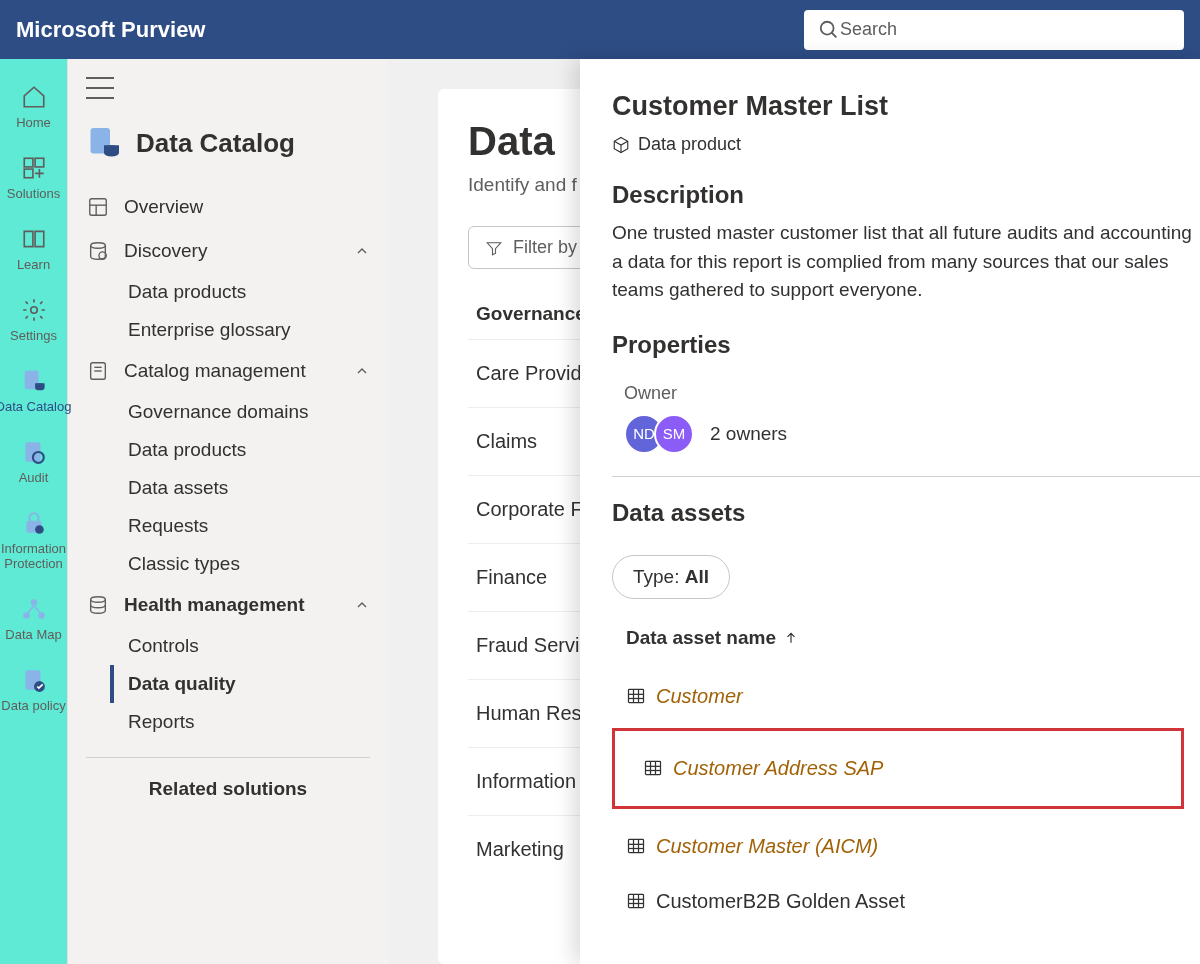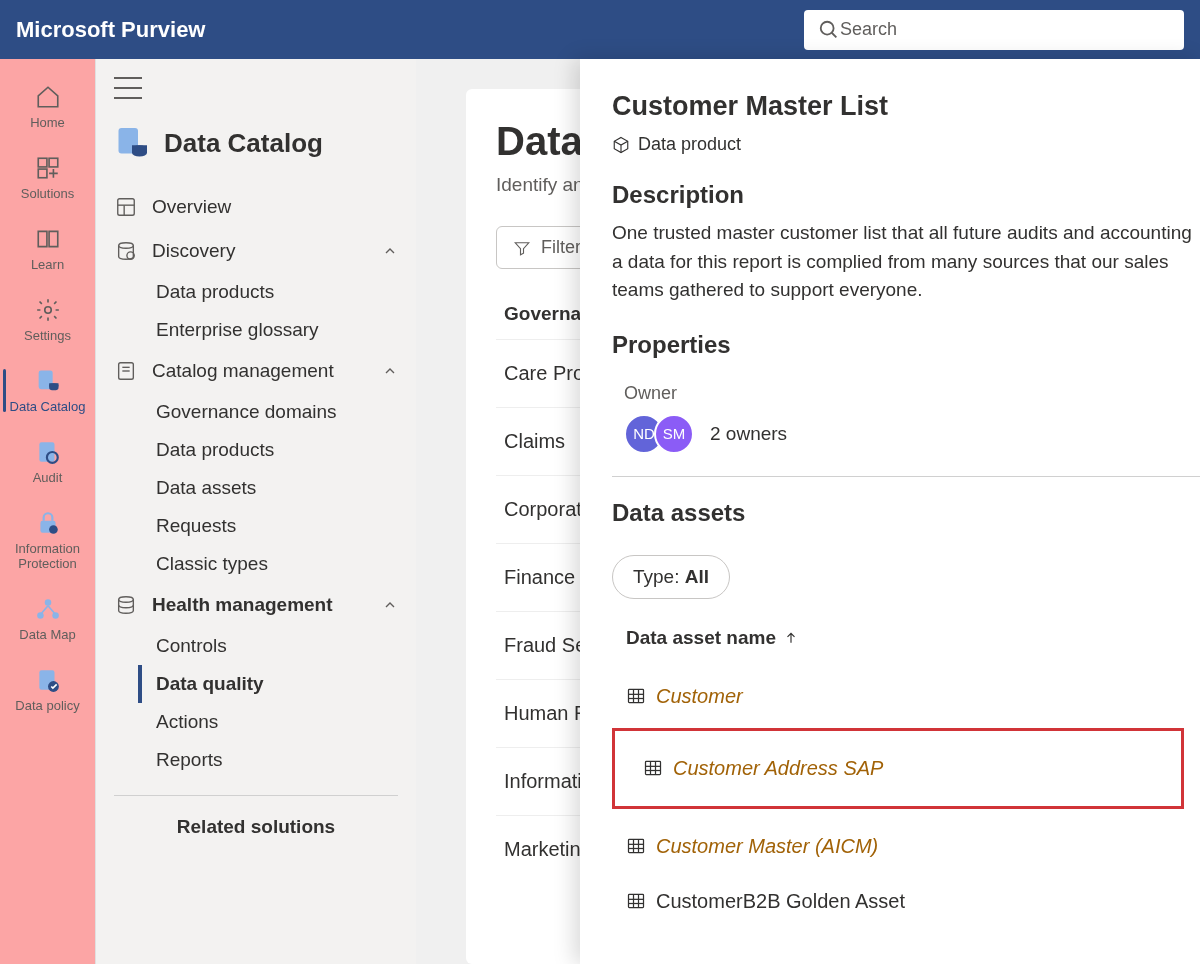--- a/index.html
+++ b/index.html
@@ -9,21 +9,21 @@
   .topbar { height: 59px; background: #2e4d85; display: flex; align-items: center; padding: 0 16px; }
   .topbar-title { color: #fff; font-size: 22px; font-weight: 600; }
   .topbar-spacer { flex: 1; }
   .search-box { width: 380px; height: 40px; background: #fff; border-radius: 4px; display: flex; align-items: center; padding: 0 14px; }
   .search-box input { border: none; outline: none; font-size: 18px; width: 100%; color: #323130; }
   .search-box input::placeholder { color: #605e5c; }
 
   .below-topbar { display: flex; height: calc(964px - 59px); }
 
   
-  .rail { width: 96px; background: #fca5a5; border-right: 1px solid #e0e0e0; display: flex; flex-direction: column; align-items: center; padding-top: 20px; gap: 16px; }
+  .rail { width: 68px; background: #5eead4; border-right: 1px solid #e0e0e0; display: flex; flex-direction: column; align-items: center; padding-top: 20px; gap: 16px; }
   .rail-item { width: 80px; display: flex; flex-direction: column; align-items: center; gap: 4px; cursor: pointer; color: #605e5c; font-size: 13px; text-align: center; padding: 4px 0; position: relative; }
   .rail-item.active { color: #2e4d85; }
   .rail-item.active::before { content:""; position:absolute; left:-5px; top:6px; bottom:6px; width:3px; background:#2e4d85; border-radius:2px; }
   .rail-icon { width: 28px; height: 28px; display:flex; align-items:center; justify-content:center; }
 
   
   .sidebar { width: 320px; background: #f3f2f1; padding: 18px 18px 0 18px; overflow-y: auto; }
   .hamburger { width: 28px; height: 22px; display: flex; flex-direction: column; justify-content: space-between; margin-bottom: 26px; cursor:pointer; }
   .hamburger span { height: 2px; background: #605e5c; }
   .sidebar-title-row { display: flex; align-items: center; gap: 14px; margin-bottom: 24px; }
@@ -255,21 +255,20 @@
         </span>
       <strong>Health management</strong>
       <span class="chev">
           <svg width="16" height="16" viewBox="0 0 24 24" fill="none" stroke="#605e5c" stroke-width="2">
             <path d="M6 15l6-6 6 6"></path>
           </svg>
         </span>
     </div>
     <div class="nav-sub">Controls</div>
     <div class="nav-sub active">Data quality</div>
-    <div class="nav-sub">Actions</div>
     <div class="nav-sub">Reports</div>
 
     <div class="divider"></div>
     <div class="related-heading">Related solutions</div>
   </div>
 
   <div class="main">
     <div class="main-card">
       <div class="main-title">Data </div>
       <div class="main-sub">Identify and f</div>

